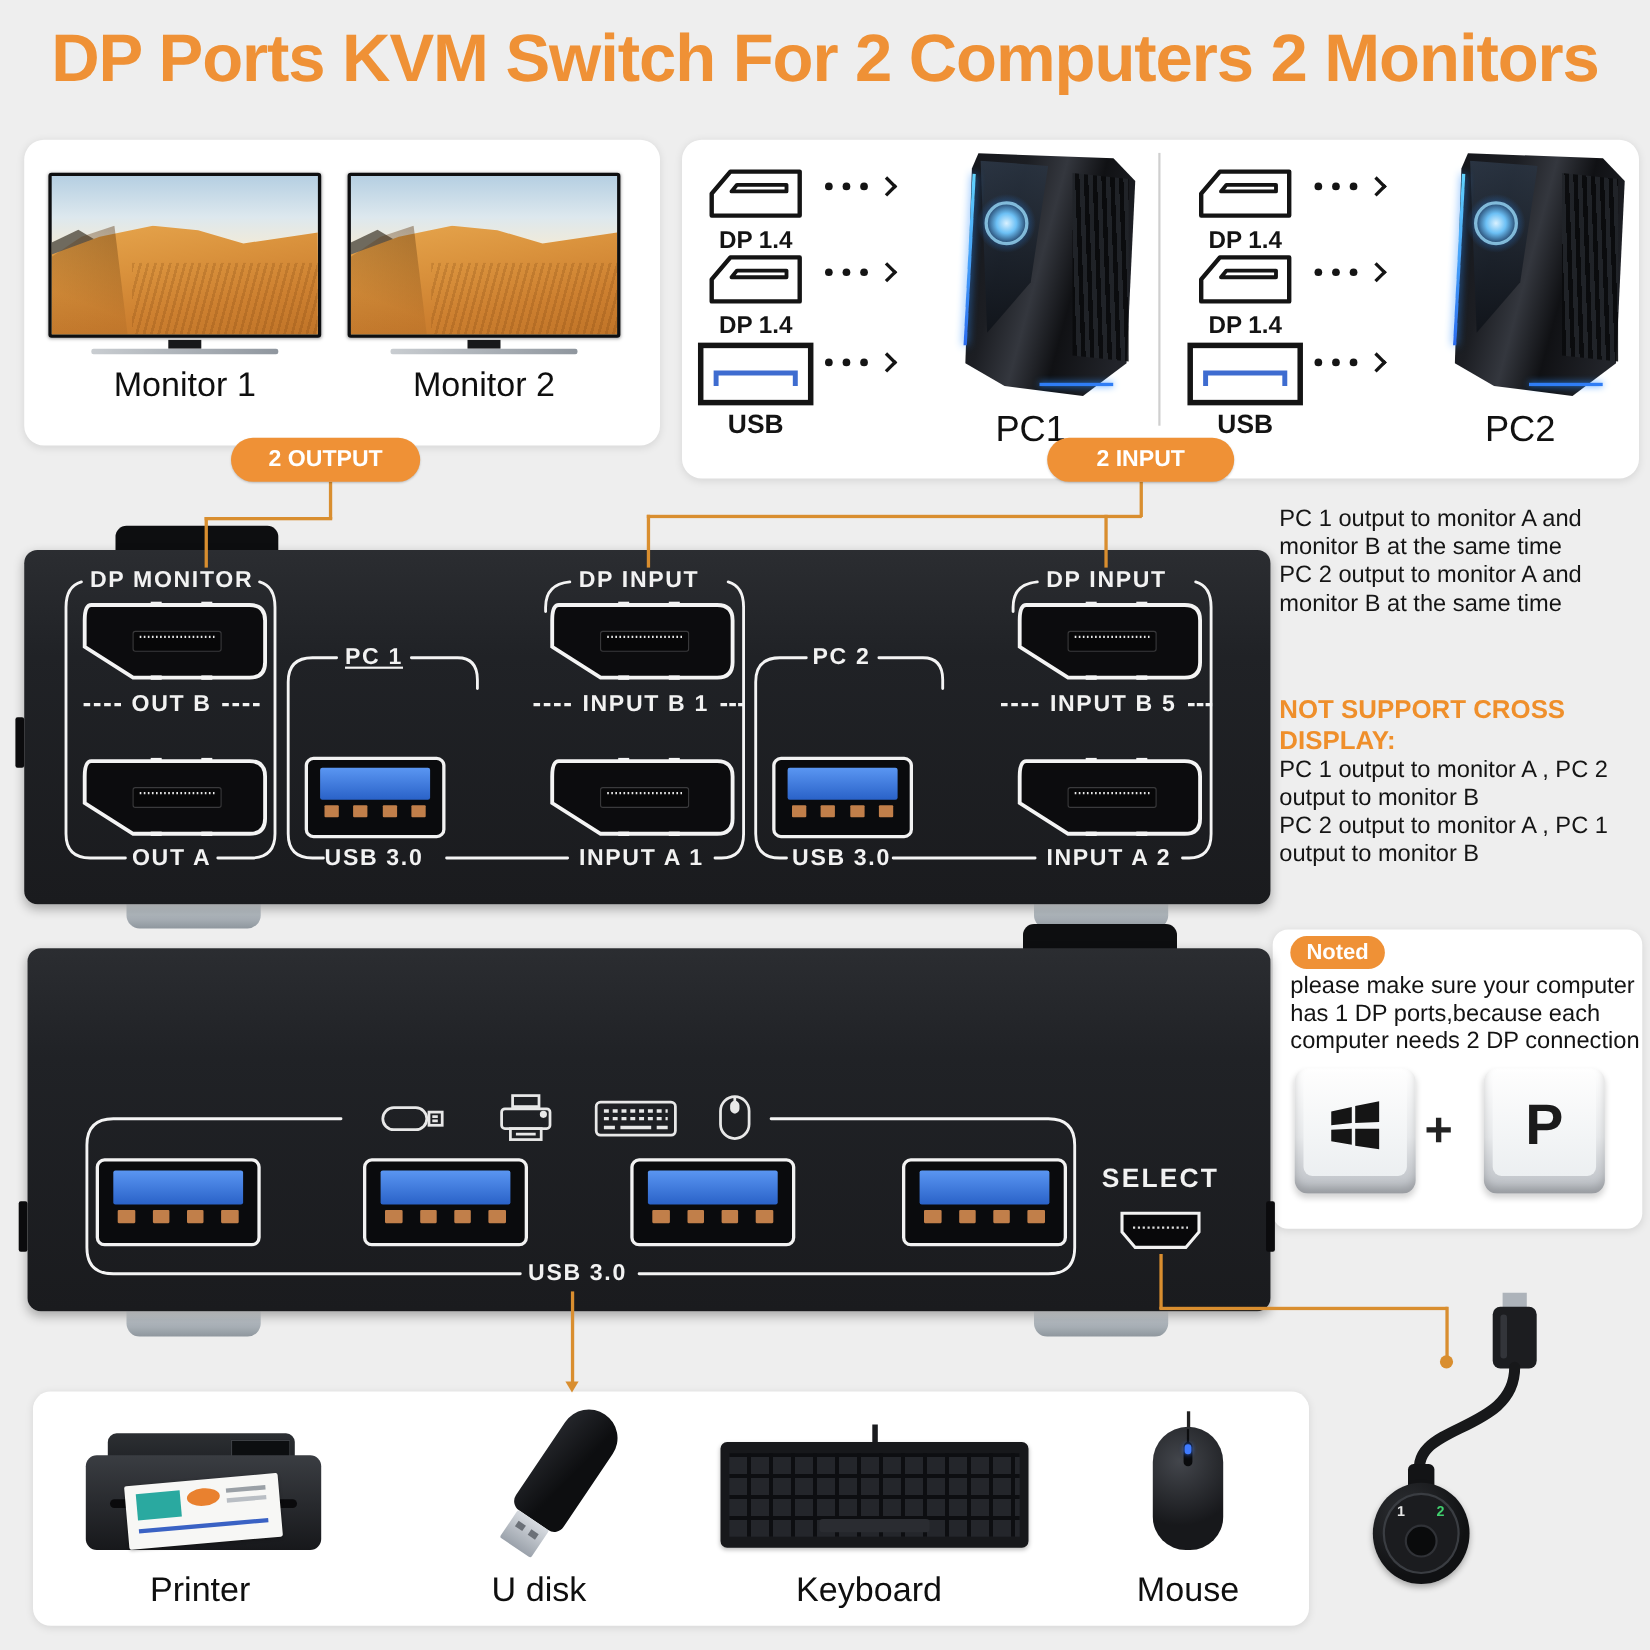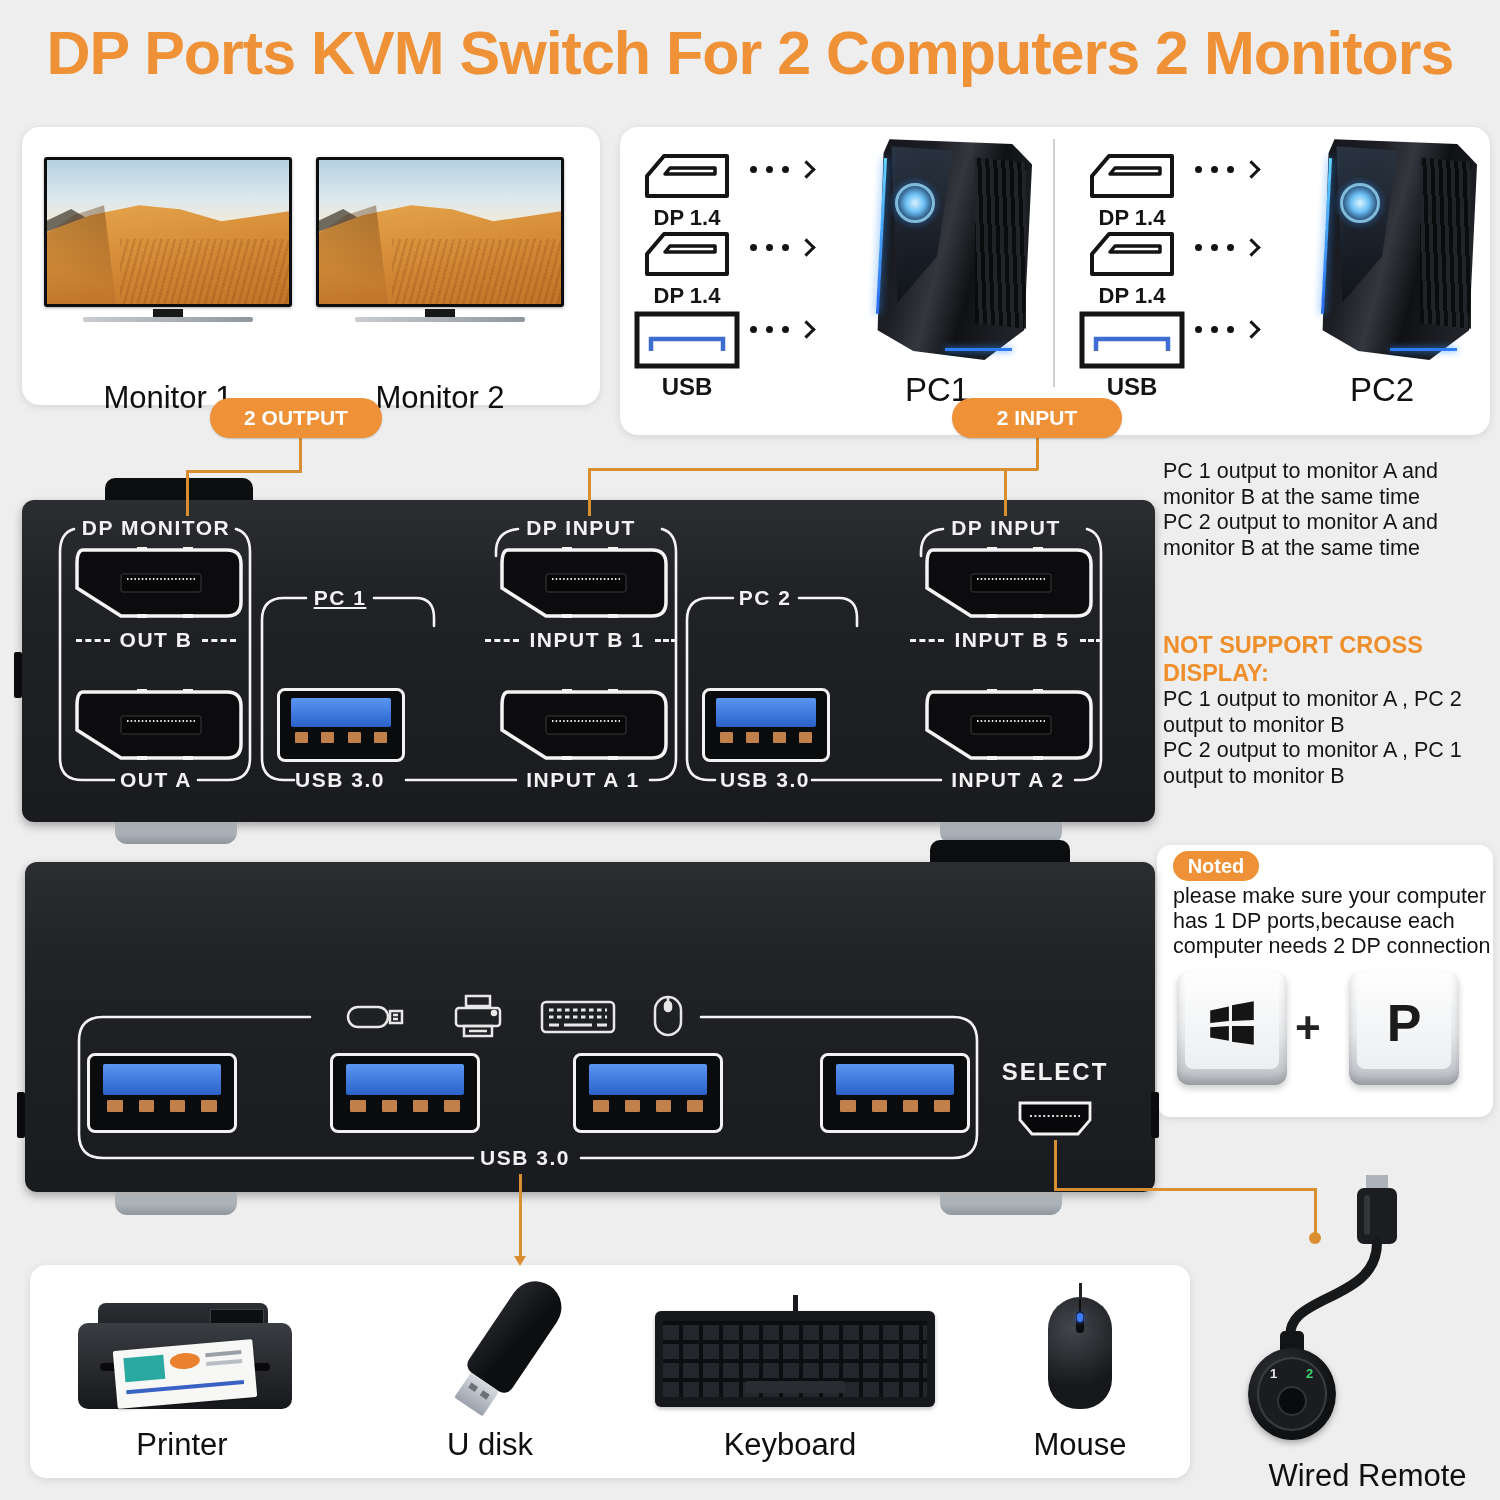--- a/index.html
+++ b/index.html
@@ -20,21 +20,21 @@
   .dune-main{position:absolute;left:0;top:30%;width:100%;height:70%;
              background:linear-gradient(170deg,#e7a74f 0%,#db943e 35%,#cd8030 70%,#c07428 100%);
              clip-path:polygon(0 28%,18% 12%,38% 2%,55% 6%,72% 18%,100% 8%,100% 100%,0 100%);}
   .dune-shade{position:absolute;left:0;top:30%;width:62%;height:70%;
               background:linear-gradient(200deg,rgba(86,48,10,.55),rgba(120,70,20,.12) 75%);
               clip-path:polygon(18% 12%,38% 2%,46% 100%,0 100%,0 30%);}
   .ripples{position:absolute;left:30%;top:55%;width:70%;height:45%;opacity:.8;
            background:repeating-linear-gradient(105deg,rgba(100,50,5,.22) 0 2.5px,transparent 2.5px 6.5px);}
   .stand-neck{background:#17181a;}
   .stand-base{background:linear-gradient(90deg,#c9cdd1,#8f969e);border-radius:2px;}
-  .mon-label{font-size:31px;color:#0f0f0f;text-align:center;margin-top:48px;}
+  .mon-label{font-size:31px;color:#0f0f0f;text-align:center;}
   
   .badge{background:#ef9136;border-radius:20px;color:#ffffff;font-weight:bold;font-size:21px;
          display:flex;align-items:center;justify-content:center;box-shadow:0 1px 2px rgba(0,0,0,.2);}
   .oline{background:#d98e2f;z-index:6;}
   .odot{background:#d98e2f;border-radius:50%;z-index:6;}
   .oarrow{width:0;height:0;border-left:6px solid transparent;border-right:6px solid transparent;
           border-top:10px solid #d98e2f;z-index:6;}
   
   .divider{background:#cfcfcf;}
   .port-label{font-size:22px;font-weight:bold;color:#141414;text-align:center;}
@@ -565,15 +565,14 @@
     <rect x="124" y="20" width="6" height="40" rx="3" fill="#33353a"></rect>
     <path d="M137 68 C137 130, 36 118, 52 170" stroke="#17181a" stroke-width="10" fill="none" stroke-linecap="round"></path>
     <rect x="40" y="156" width="24" height="28" rx="5" fill="#131416"></rect>
   </svg>
   <div class="rm-puck abs" style="left:1248px;top:1348px;width:88px;height:92px;">
     <div class="rm-face"></div>
     <span class="abs rm-1" style="left:22px;top:18px;">1</span>
     <span class="abs rm-2" style="left:58px;top:18px;">2</span>
     <div class="rm-btn" style="left:29px;top:38px;width:30px;height:30px;"></div>
   </div>
-  <div class="abs per-label" style="left:1235px;top:1458px;width:265px;">Wired Remote</div>
 
 </div>
 
 </body></html>

